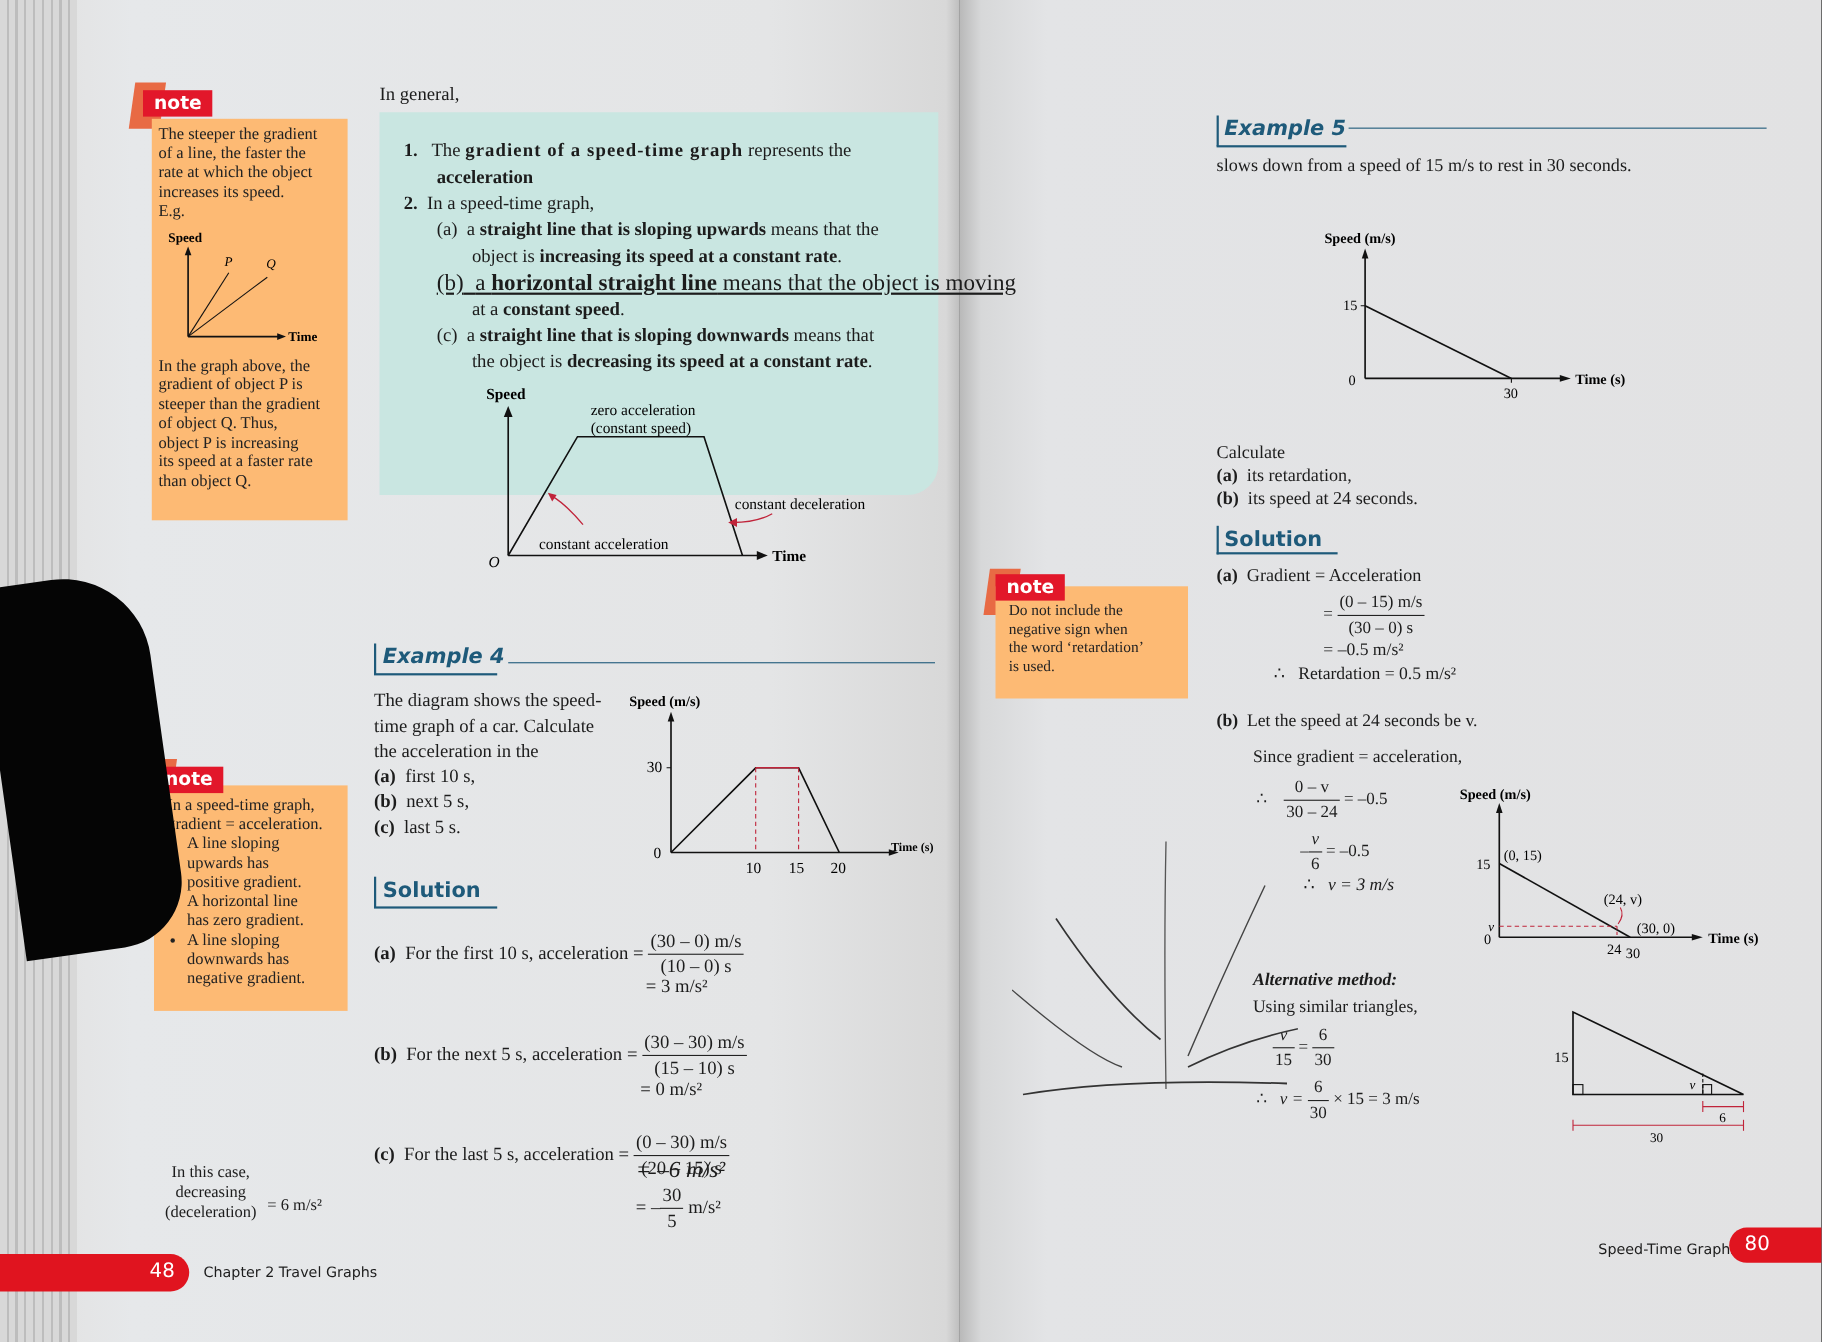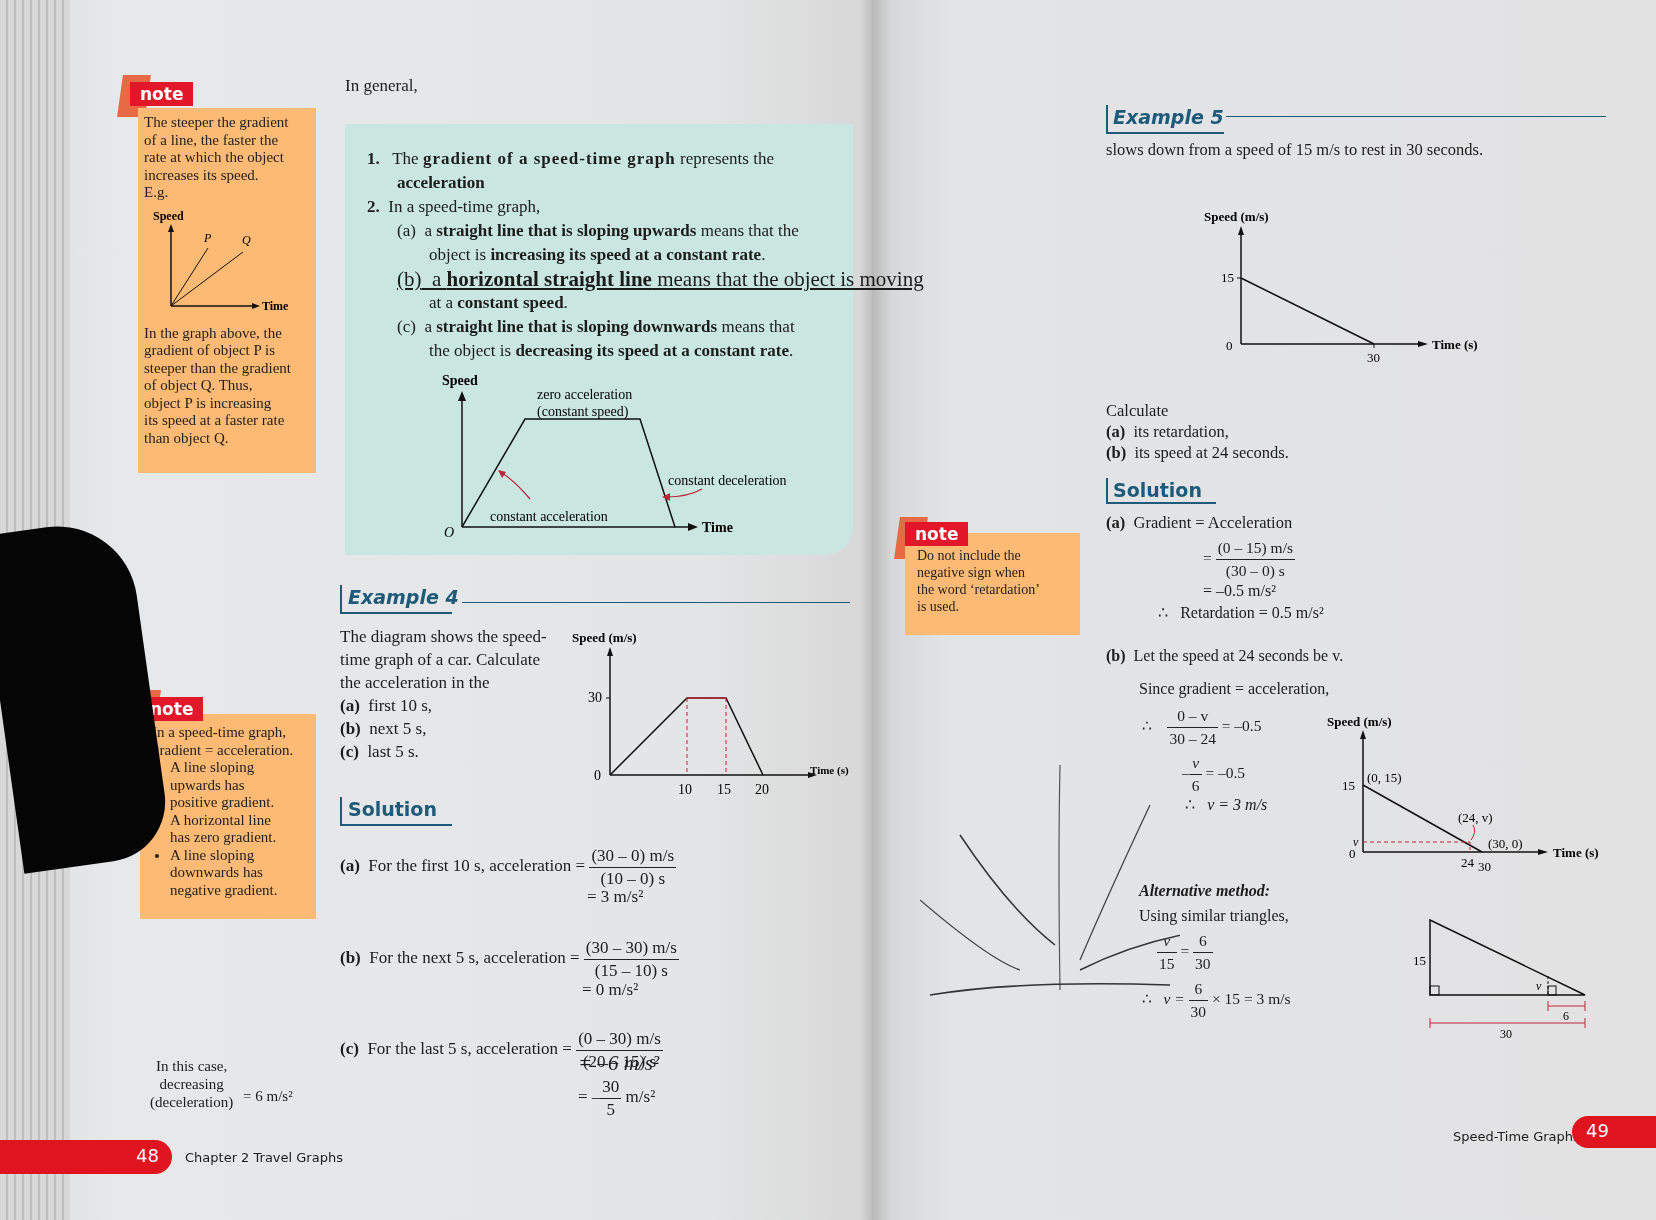--- a/index.html
+++ b/index.html
@@ -13,21 +13,21 @@
   .page-edges{position:absolute;left:0;top:0;width:70px;height:1220px;
      background:repeating-linear-gradient(90deg,#d8d8d8 0 6px,#bdbdbd 6px 8px);}
   .thumb{position:absolute;left:0;top:525px;width:150px;height:340px;background:#050505;
      border-radius:0 80px 60px 0;transform:rotate(-8deg);}
   .note-tag{position:absolute;background:#e2172a;color:#fff;font-family:"DejaVu Sans",sans-serif;
      font-weight:bold;font-size:17px;padding:0 10px;height:24px;line-height:24px;}
   .note-tag-back{position:absolute;background:#e86a44;width:28px;height:42px;transform:skewX(-8deg);}
   .note-box{position:absolute;background:#fdba74;font-size:15px;line-height:17.5px;color:#222;}
   .note-box ul{margin:0;padding-left:18px;}
   .note-box li{margin:0;font-family:Liberation Serif, serif;}
-  .keybox{position:absolute;left:345px;top:124px;width:508px;height:431px;background:#c9e6e1;
+  .keybox{position:absolute;left:345px;top:102px;width:508px;height:348px;background:#c9e6e1;
       border-radius:0 0 28px 0;}
   .heading{font-family:"DejaVu Sans",sans-serif;color:#1e5a7a;font-weight:bold;font-style:italic;font-size:19px;}
   .heading-sol{font-family:"DejaVu Sans",sans-serif;color:#1e5a7a;font-weight:bold;font-size:19px;}
   .hline{position:absolute;height:1px;background:#1e5a7a;}
   .bar{position:absolute;width:2px;background:#1e5a7a;}
   .ul{position:absolute;height:2px;background:#1e5a7a;}
   .txt{position:absolute;font-size:16px;line-height:22px;white-space:nowrap;}
   .b{font-weight:bold;}
   .frac{display:inline-block;vertical-align:middle;text-align:center;}
   .frac .n{display:block;border-bottom:1px solid #222;padding:0 2px;}
@@ -336,13 +336,13 @@
   <path d="M140,5 Q138,100 140,230" fill="none" stroke="#555" stroke-width="1.2"></path>
   <path d="M40,75 Q90,150 135,185" fill="none" stroke="#333" stroke-width="1.5"></path>
   <path d="M230,45 Q190,130 160,200" fill="none" stroke="#444" stroke-width="1.3"></path>
   <path d="M0,140 Q70,200 100,210" fill="none" stroke="#444" stroke-width="1.2"></path>
   <path d="M10,235 Q100,220 250,225" fill="none" stroke="#333" stroke-width="1.6"></path>
   <path d="M160,210 Q220,180 290,170" fill="none" stroke="#333" stroke-width="1.4"></path>
 </svg>
 
 <div class="abs footer" style="left:1453px;top:1129px;">Speed-Time Graphs</div>
 <div class="pill-right"></div>
-<div class="abs pnum" style="left:1586px;top:1120px;">49</div>
+<div class="abs pnum" style="left:1586px;top:1120px;">80</div>
 
 </body></html>

